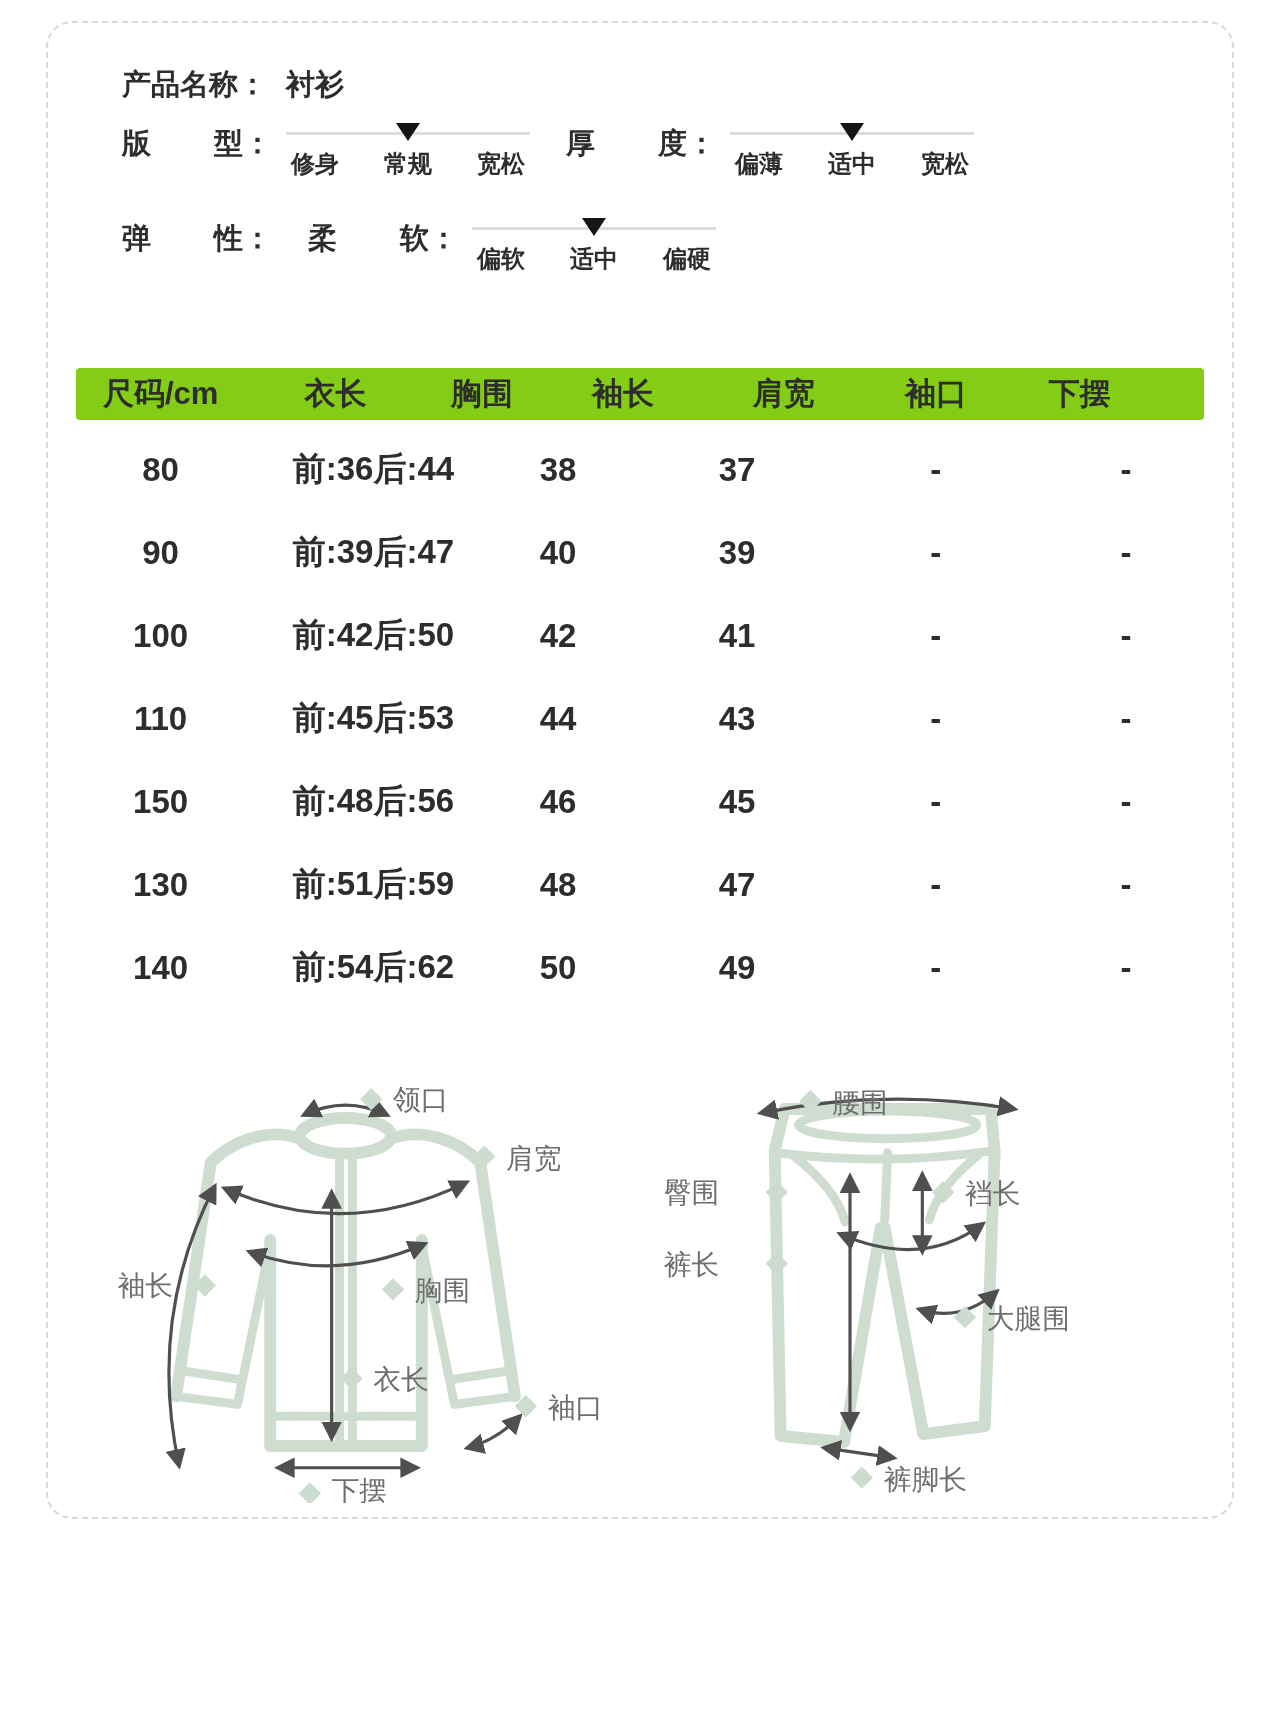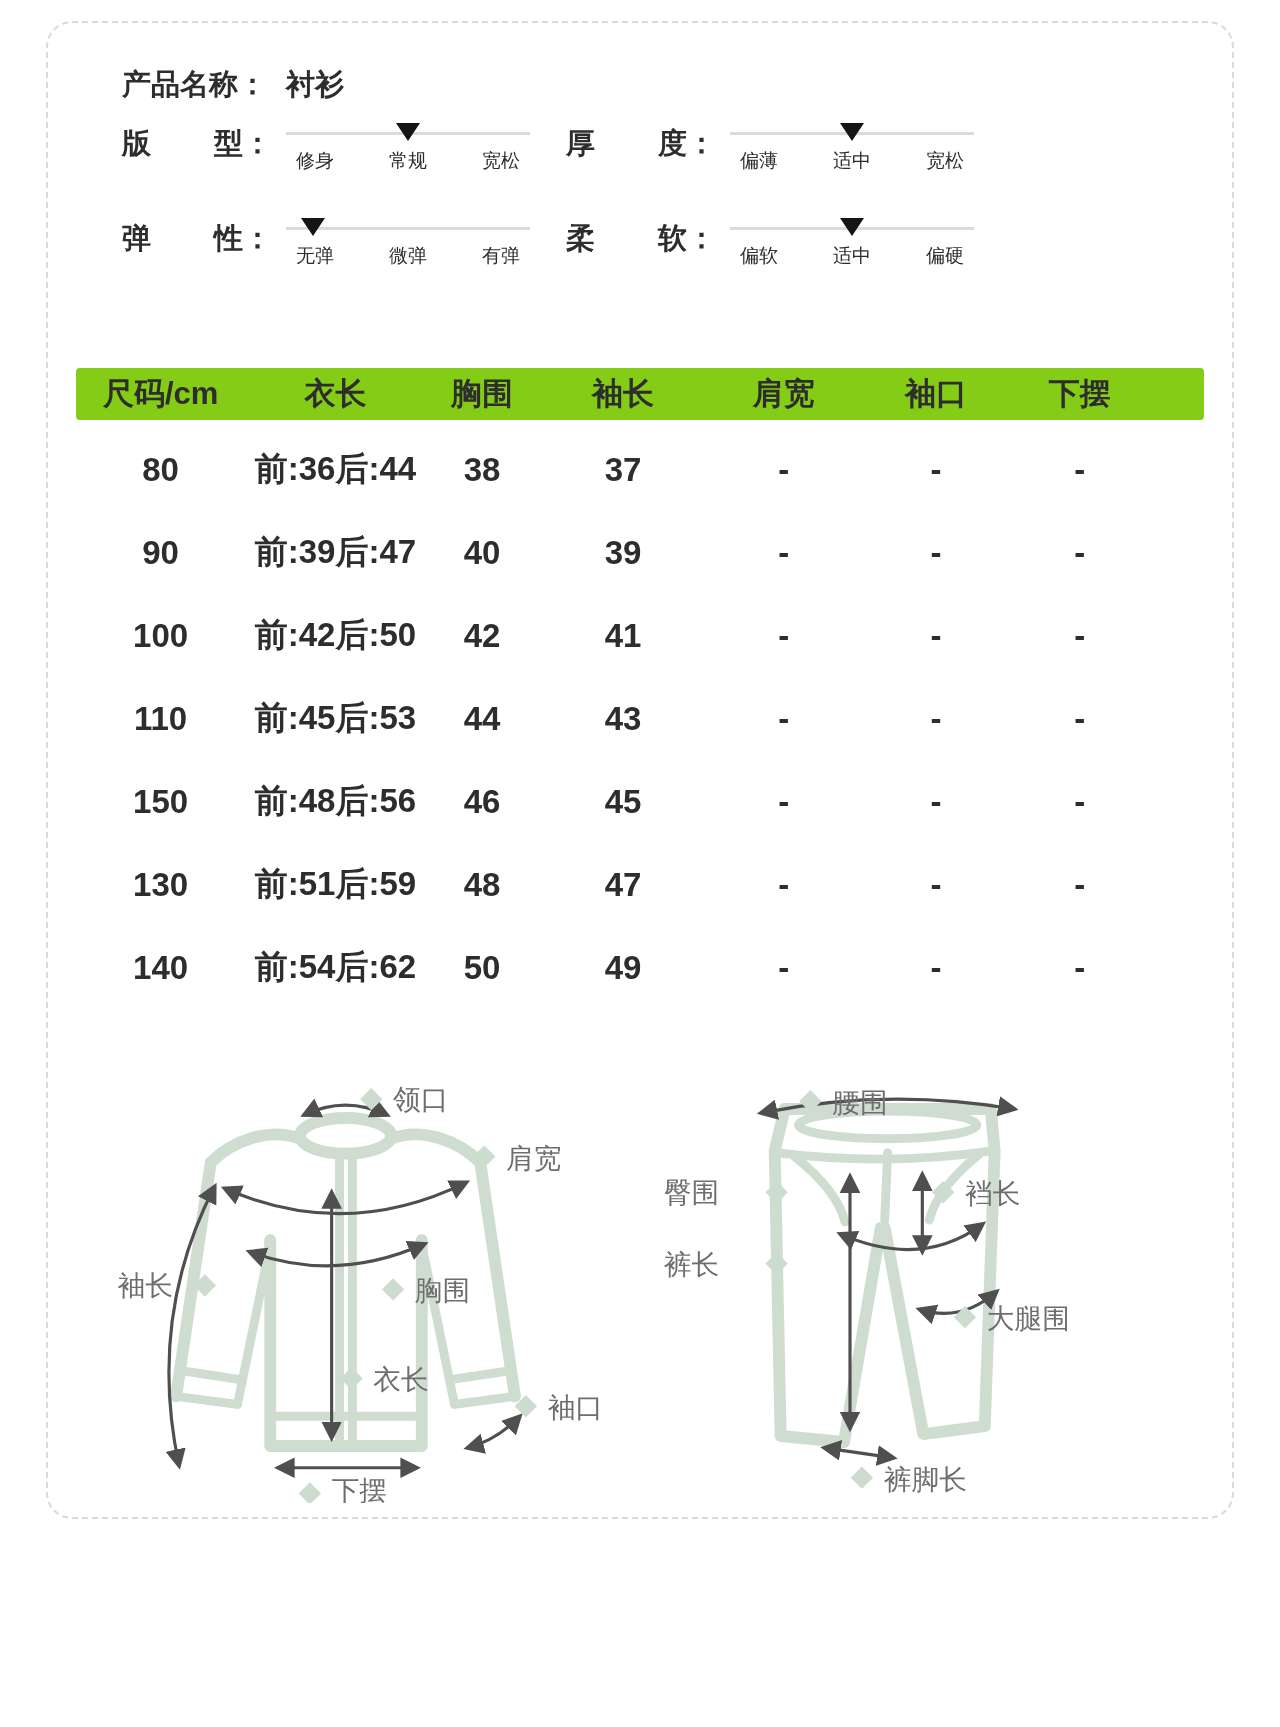--- a/index.html
+++ b/index.html
@@ -23,30 +23,30 @@
   .slider-group.right { margin-left:36px; }
   .slider-label { width:150px; display:flex; justify-content:space-between;
                   font-size:29px; font-weight:800; padding-top:2px; }
   .slider-body { width:244px; margin-left:14px; }
   .rail { position:relative; height:22px; }
   .rail-line { position:absolute; left:0; right:0; top:10px; height:3px; background:#dcdcdc; }
   .marker { position:absolute; top:1px; width:0; height:0; margin-left:-12px;
             border-left:12px solid transparent; border-right:12px solid transparent;
             border-top:18px solid #151515; }
   .opts { display:flex; justify-content:space-between; padding:4px 2px 0 2px; }
-  .opts span { width:54px; text-align:center; font-size:19px; font-weight:400; color:#2d2d2d; }
+  .opts span { width:54px; text-align:center; font-size:24px; font-weight:700; color:#2d2d2d; }
 
   
   .table { margin-top:56px; }
   .thead { display:grid; grid-template-columns:15% 16% 10% 15% 13.5% 13.5% 12%;
            background:#84cc16; height:52px; border-radius:4px; align-items:center;
            font-size:31px; font-weight:800; }
   .tbody { margin-top:8px; }
   .tr { display:grid; grid-template-columns:15% 16% 10% 15% 13.5% 13.5% 12%;
-        height:83px; align-items:center; font-size:33px; font-weight:800; }
+        height:83px; align-items:center; font-size:33px; font-weight:800;gap:38px; }
   .th, .td { text-align:center; white-space:nowrap; }
 
   
   .diagrams { display:flex; margin-top:42px; gap:18px; justify-content:flex-start; }
   .diag-label { font-size:28px; fill:#6e6e6e; font-weight:500; }
   .g-main { fill:none; stroke:#cfddd0; stroke-width:12; stroke-linecap:round; stroke-linejoin:round; }
   .g-thin { fill:none; stroke:#cfddd0; stroke-width:9; stroke-linecap:round; }
   .arrow  { fill:none; stroke:#4f4f4f; stroke-width:3.2; }
   .dia    { fill:#ccdccf; }
 </style>
@@ -98,31 +98,20 @@
               <span>宽松</span>
             </div>
           </div>
         </div>
       </div>
       <div class="slider-row">
         <div class="slider-group">
           <div class="slider-label">
             <span>弹</span>
             <span>性：</span>
-          </div>
-          <div class="slider-body">
-            <div class="rail">
-              <div class="rail-line"></div>
-              <div class="marker" style="left: 11%;"></div>
-            </div>
-            <div class="opts">
-              <span>无弹</span>
-              <span>微弹</span>
-              <span>有弹</span>
-            </div>
           </div>
         </div>
         <div class="slider-group right">
           <div class="slider-label">
             <span>柔</span>
             <span>软：</span>
           </div>
           <div class="slider-body">
             <div class="rail">
               <div class="rail-line"></div>

